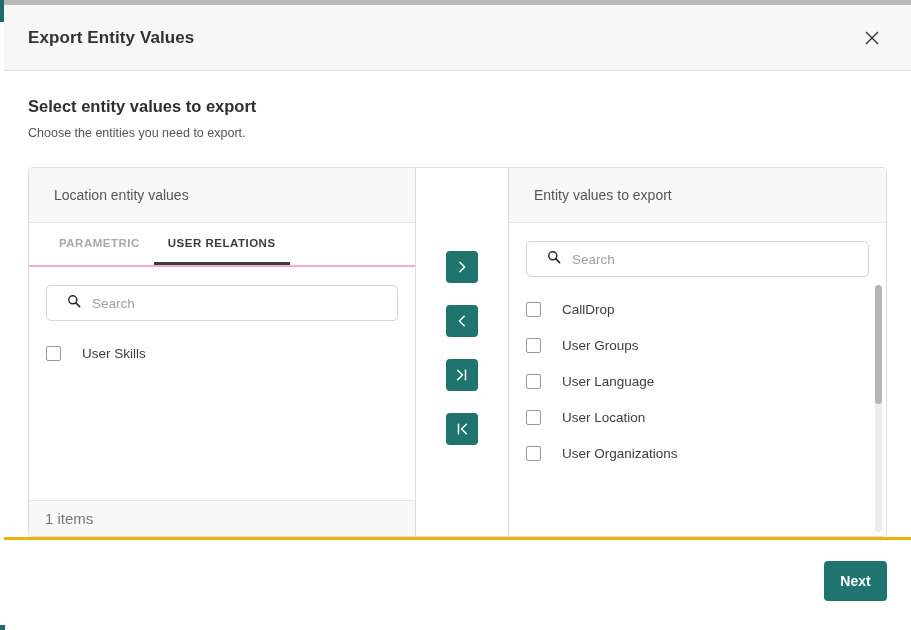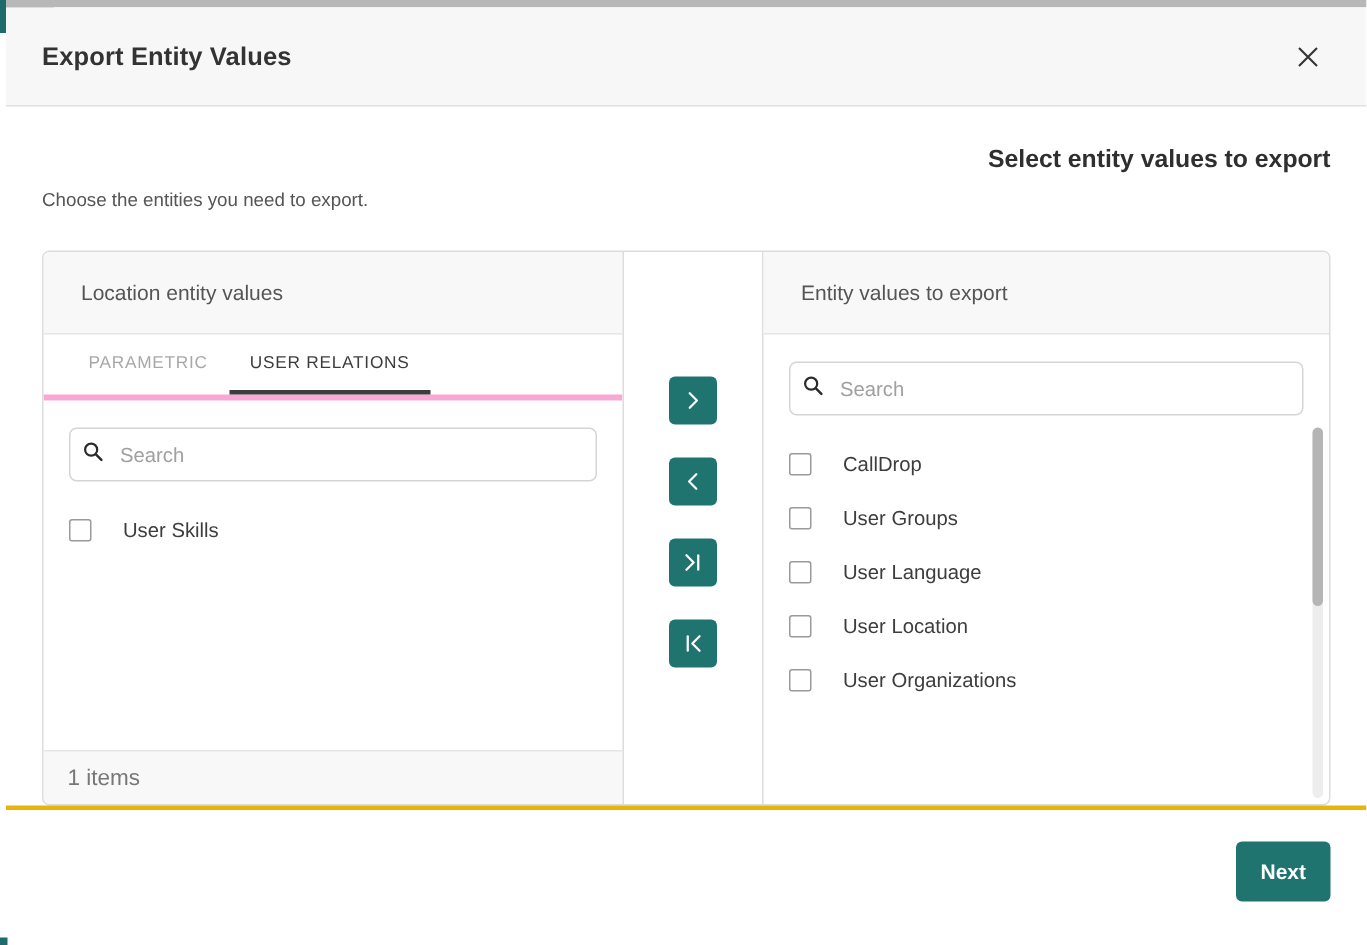--- a/index.html
+++ b/index.html
@@ -87,21 +87,20 @@
   .modal-body {
     flex: 1;
     padding: 26px 24px 0 24px;
     box-sizing: border-box;
   }
   .section-title {
     font-size: 16.5px;
     font-weight: bold;
     color: #2f2f2f;
     margin: 0 0 10px 0;
-    text-align: right;
   }
   .section-sub {
     font-size: 12.5px;
     color: #555555;
     margin: 0 0 27px 0;
   }
 
   
   .transfer {
     display: flex;
@@ -133,22 +132,23 @@
     font-size: 14px;
     color: #555555;
     box-sizing: border-box;
   }
 
   .tabs {
     display: flex;
     height: 44px;
     min-height: 44px;
     padding: 0 16px;
-    border-bottom: 4px solid #f9a8d4;
-    box-sizing: border-box;
+    border-bottom: 2px solid #f9a8d4;
+    box-sizing: border-box;
+    font-weight: bold;
   }
   .tab {
     display: flex;
     align-items: center;
     padding: 0 14px;
     font-size: 11.5px;
     letter-spacing: 0.5px;
     color: #a8a8a8;
     cursor: pointer;
     border-bottom: 3px solid transparent;
@@ -167,21 +167,21 @@
   .search-wrap {
     padding: 18px 17px 0 17px;
   }
   .search-box {
     position: relative;
     height: 36px;
     border: 1px solid #d5d5d5;
     border-radius: 5px;
     display: flex;
     align-items: center;
-    padding: 0 8px;
+    padding: 0 20px;
     box-sizing: border-box;
     background: #fff;
   }
   .search-box svg { flex: 0 0 auto; }
   .search-input {
     border: none;
     outline: none;
     flex: 1;
     font-family: "Liberation Sans", sans-serif;
     font-size: 13.5px;

